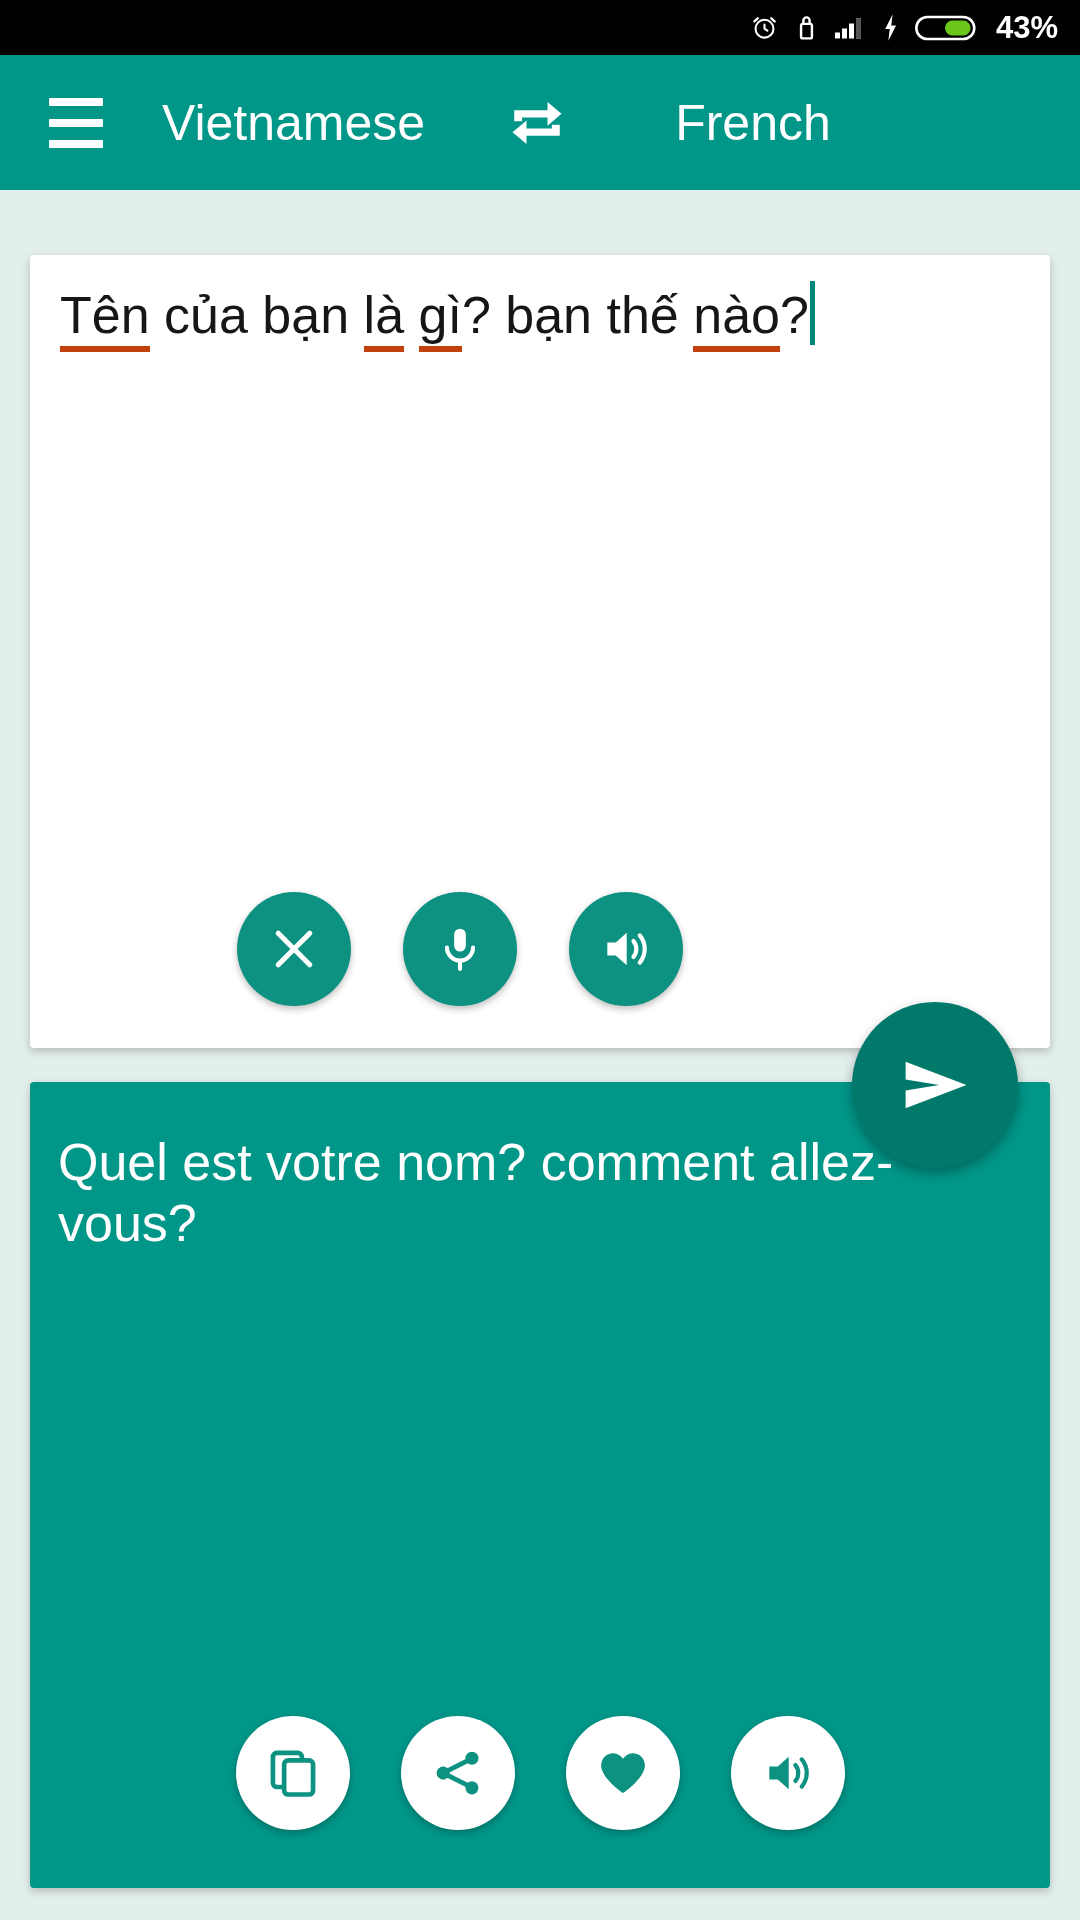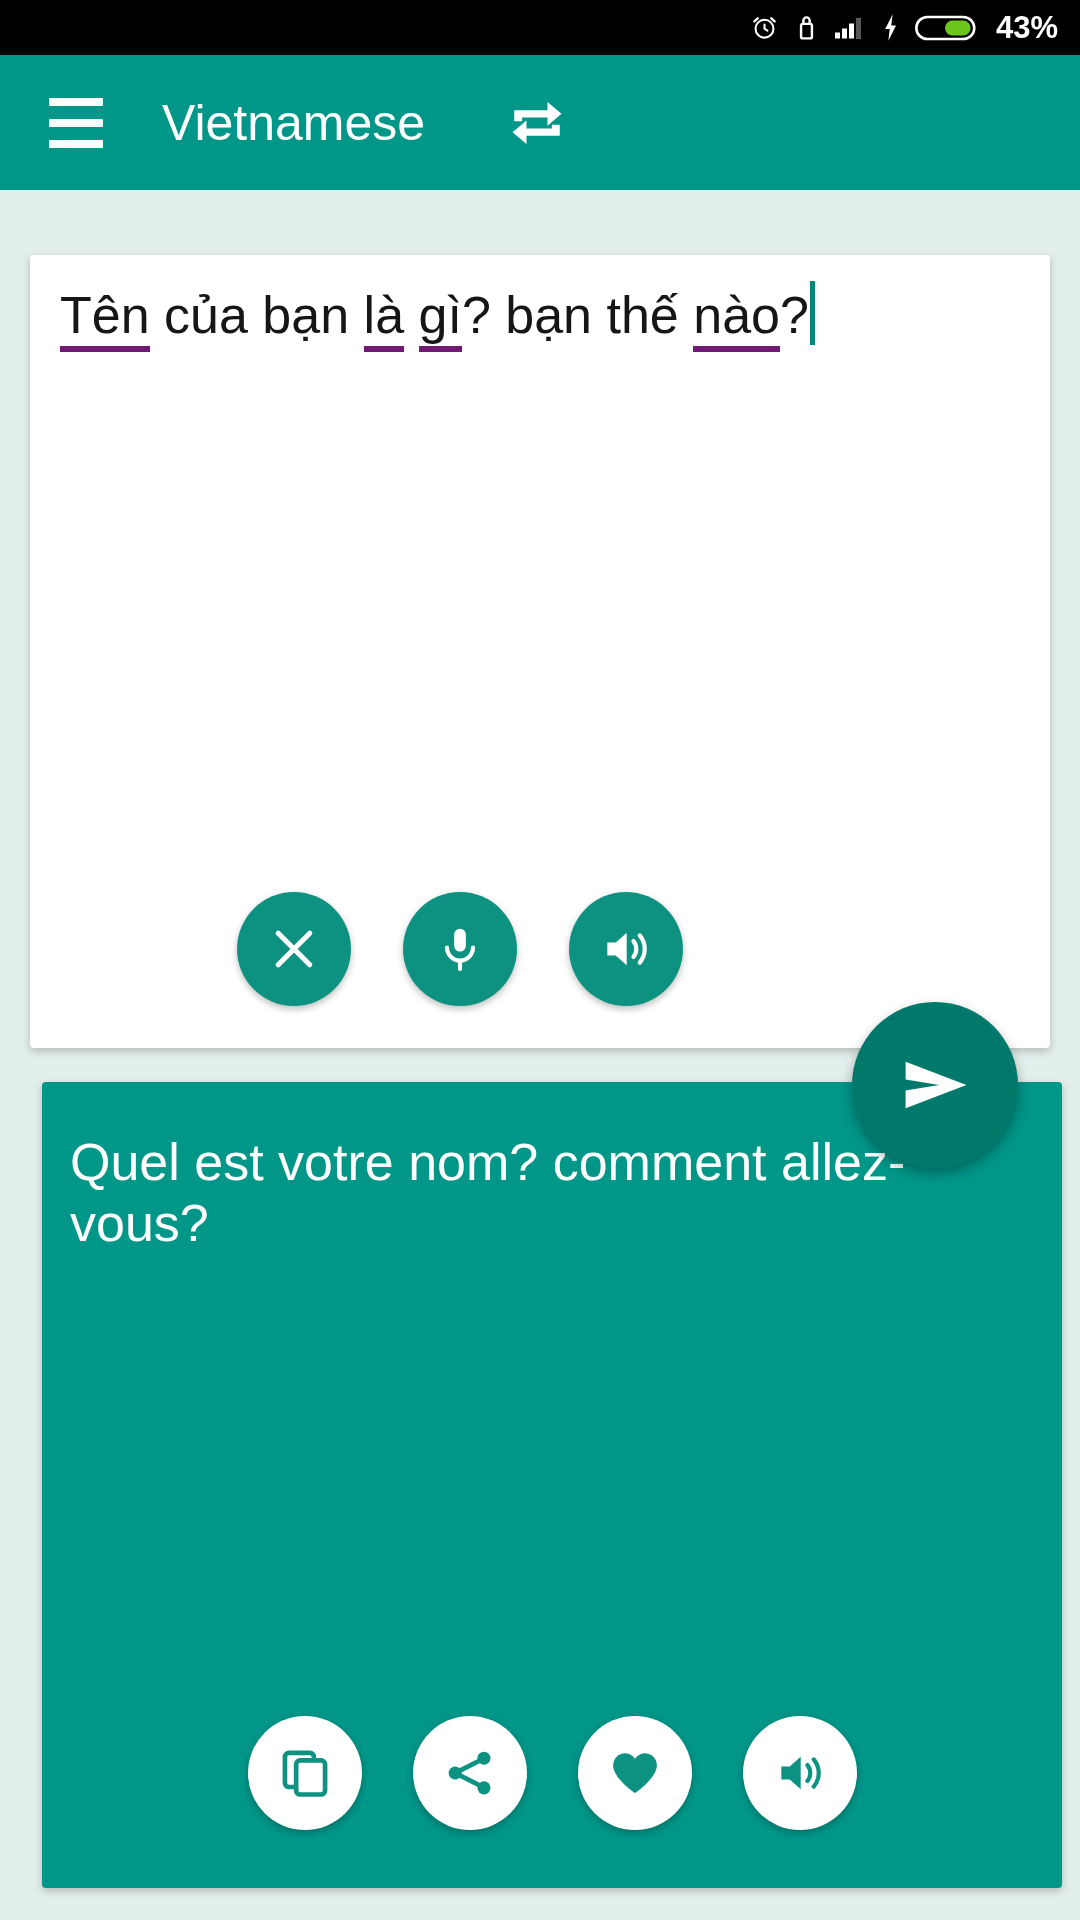--- a/index.html
+++ b/index.html
@@ -107,21 +107,21 @@
   }
   #source-text-wrap {
     position: absolute;
     top: 26px; left: 30px; right: 28px;
     font-size: 52px;
     line-height: 1.28;
     color: #161616;
     white-space: nowrap;
   }
   .misspelled {
-    border-bottom: 6px solid #701a75;
+    border-bottom: 6px solid #c2410c;
     padding-bottom: 2px;
   }
   #text-caret {
     display: inline-block;
     width: 5px;
     height: 64px;
     background: #00897b;
     vertical-align: -12px;
     margin-left: 1px;
   }
@@ -168,21 +168,21 @@
     justify-content: center;
     box-shadow: 0 5px 12px rgba(0,0,0,0.32);
     cursor: pointer;
     z-index: 5;
   }
 
   
   #output-card {
     position: absolute;
     top: 1082px;
-    left: 42px;
+    left: 30px;
     width: 1020px;
     height: 806px;
     background: #009688;
     border-radius: 4px;
     box-shadow: 0 3px 9px rgba(0,0,0,0.22);
   }
   #target-text {
     position: absolute;
     top: 50px; left: 28px; right: 30px;
     font-size: 52px;
@@ -247,20 +247,21 @@
 
   <div id="lang-source">Vietnamese</div>
 
   <div id="swap-button">
     <svg width="70" height="70" viewBox="0 0 24 24">
       <path d="M4.2 7.6 V11.4 H6.9 V10.1 H15.6 V12.9 L20.4 8.85 L15.6 4.8 V7.6 Z" fill="#ffffff"></path>
       <path d="M19.8 16.4 V12.6 H17.1 V13.9 H8.4 V11.1 L3.6 15.15 L8.4 19.2 V16.4 Z" fill="#ffffff"></path>
     </svg>
   </div>
 
+  <div id="lang-target">French</div>
 </div>
 
 <div id="input-card">
   <div id="source-text-wrap">
     <span id="source-text-render"><span class="misspelled">Tên</span><span> </span><span>của</span><span> </span><span>bạn</span><span> </span><span class="misspelled">là</span><span> </span><span class="misspelled">gì</span><span>? </span><span>bạn</span><span> </span><span>thế</span><span> </span><span class="misspelled">nào</span><span>?</span></span><span id="text-caret"></span>
   </div>
 
   <div id="input-actions">
     <div class="round-btn teal">
       <svg width="54" height="54" viewBox="0 0 24 24">

